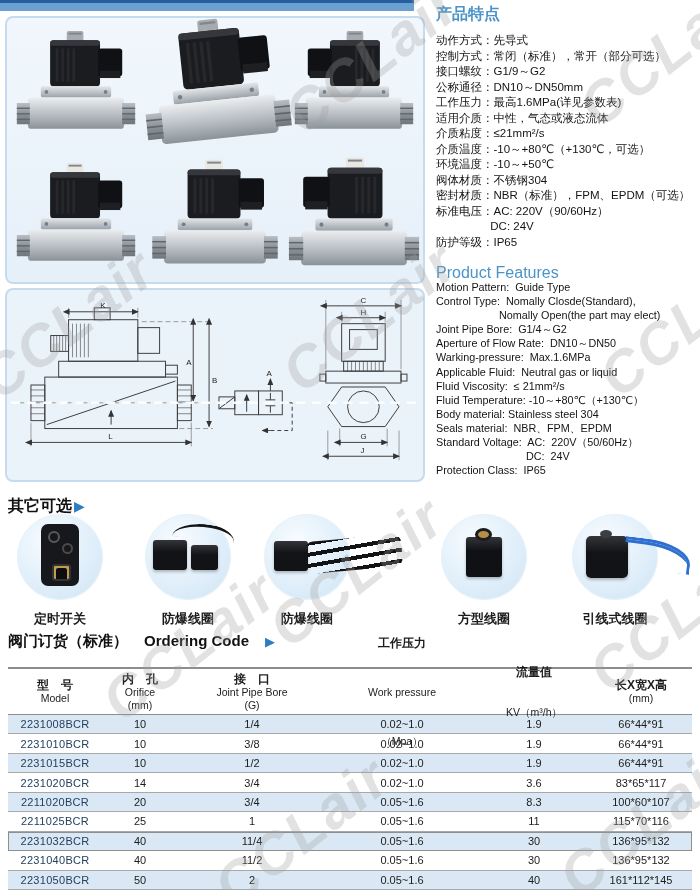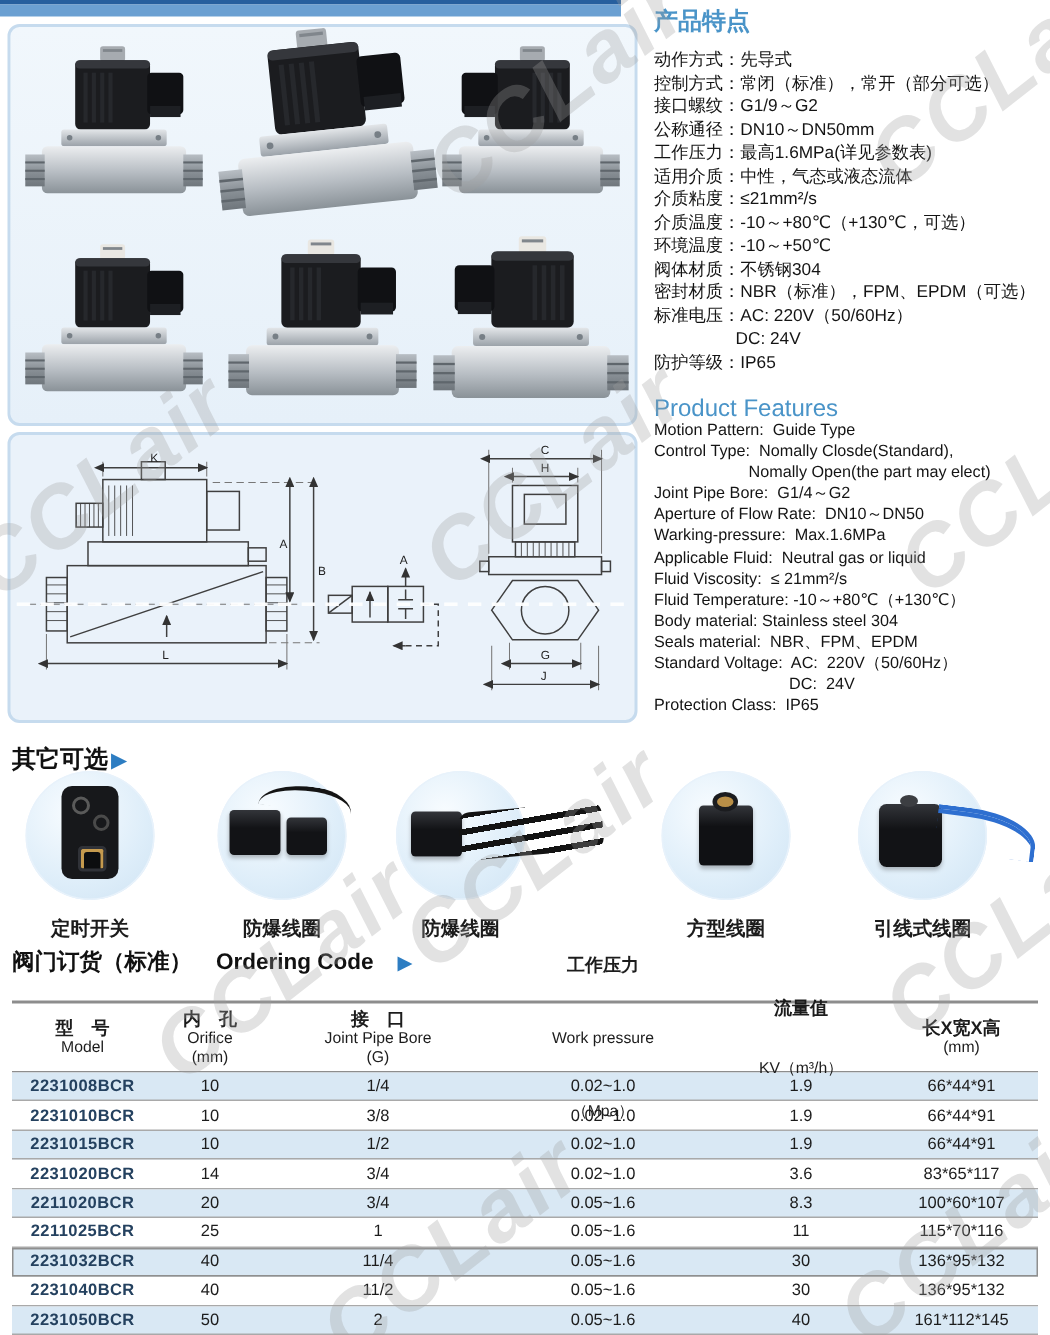--- a/index.html
+++ b/index.html
@@ -101,21 +101,21 @@
   .thead{display:flex;box-sizing:border-box;height:48px;align-items:center;
          border-top:2px solid #8d8d8d;border-bottom:1px solid #8d8d8d;background:#fff;}
   .th{display:flex;flex-direction:column;justify-content:center;text-align:center;box-sizing:border-box;}
   .th .l1{font-size:12px;font-weight:700;line-height:14px;}
   .th .l2,.th .l3{font-size:10.5px;line-height:13px;}
   .th .l2:empty,.th .l3:empty{display:none;}
   .tr{display:flex;box-sizing:border-box;height:19.45px;align-items:center;border-bottom:1px solid #a9a9a9;}
   .tbody .tr:nth-child(odd){background:#d9e8f4;}
   .tbody .tr:nth-child(7){outline:1px solid #8f8f8f;outline-offset:-1px;}
   .td{text-align:center;font-size:11px;box-sizing:border-box;}
-  .td.model{font-weight:700;color:#24415f;letter-spacing:.3px;}
+  .td.model{font-weight:400;color:#24415f;letter-spacing:.3px;}
   .th:nth-child(1),.td:nth-child(1){width:94px;}
   .th:nth-child(2),.td:nth-child(2){width:76px;}
   .th:nth-child(3),.td:nth-child(3){width:148px;}
   .th:nth-child(4),.td:nth-child(4){width:152px;gap:36px;}
   .th:nth-child(5),.td:nth-child(5){width:112px;gap:27px;}
   .th:nth-child(6),.td:nth-child(6){width:102px;}
 </style>
 </head>
 <body>
 
@@ -404,21 +404,21 @@
       <div class="spec">控制方式：常闭（标准），常开（部分可选）</div>
       <div class="spec">接口螺纹：G1/9～G2</div>
       <div class="spec">公称通径：DN10～DN50mm</div>
       <div class="spec">工作压力：最高1.6MPa(详见参数表)</div>
       <div class="spec">适用介质：中性，气态或液态流体</div>
       <div class="spec">介质粘度：≤21mm²/s</div>
       <div class="spec">介质温度：-10～+80℃（+130℃，可选）</div>
       <div class="spec">环境温度：-10～+50℃</div>
       <div class="spec">阀体材质：不锈钢304</div>
       <div class="spec">密封材质：NBR（标准），FPM、EPDM（可选）</div>
-      <div class="spec">标准电压：AC: 220V（50/60Hz）</div>
+      <div class="spec">标准电压：AC: 220V（90/60Hz）</div>
       <div class="spec">                 DC: 24V</div>
       <div class="spec">防护等级：IP65</div>
     </div>
 
   <div class="sec-title en-title">Product Features</div>
   <div class="en-lines">
 
   <div class="spec">Motion Pattern:  Guide Type</div>
       <div class="spec">Control Type:  Nomally Closde(Standard),</div>
       <div class="spec">                     Nomally Open(the part may elect)</div>

